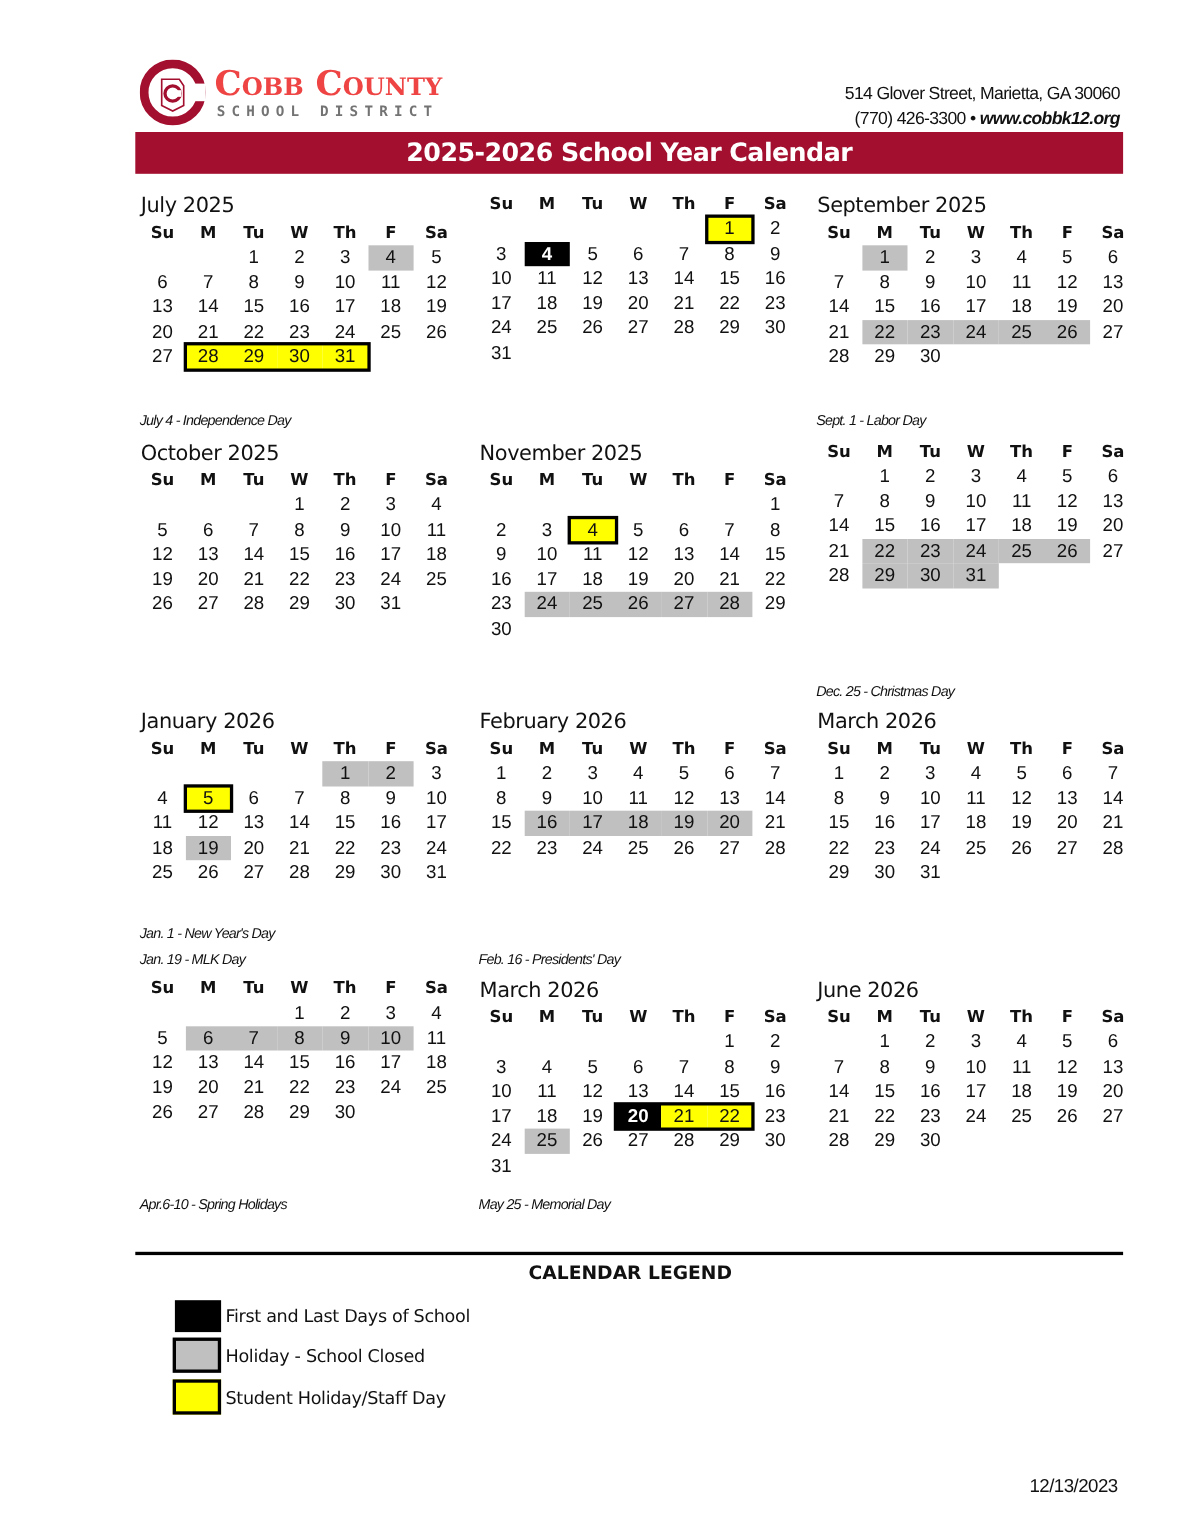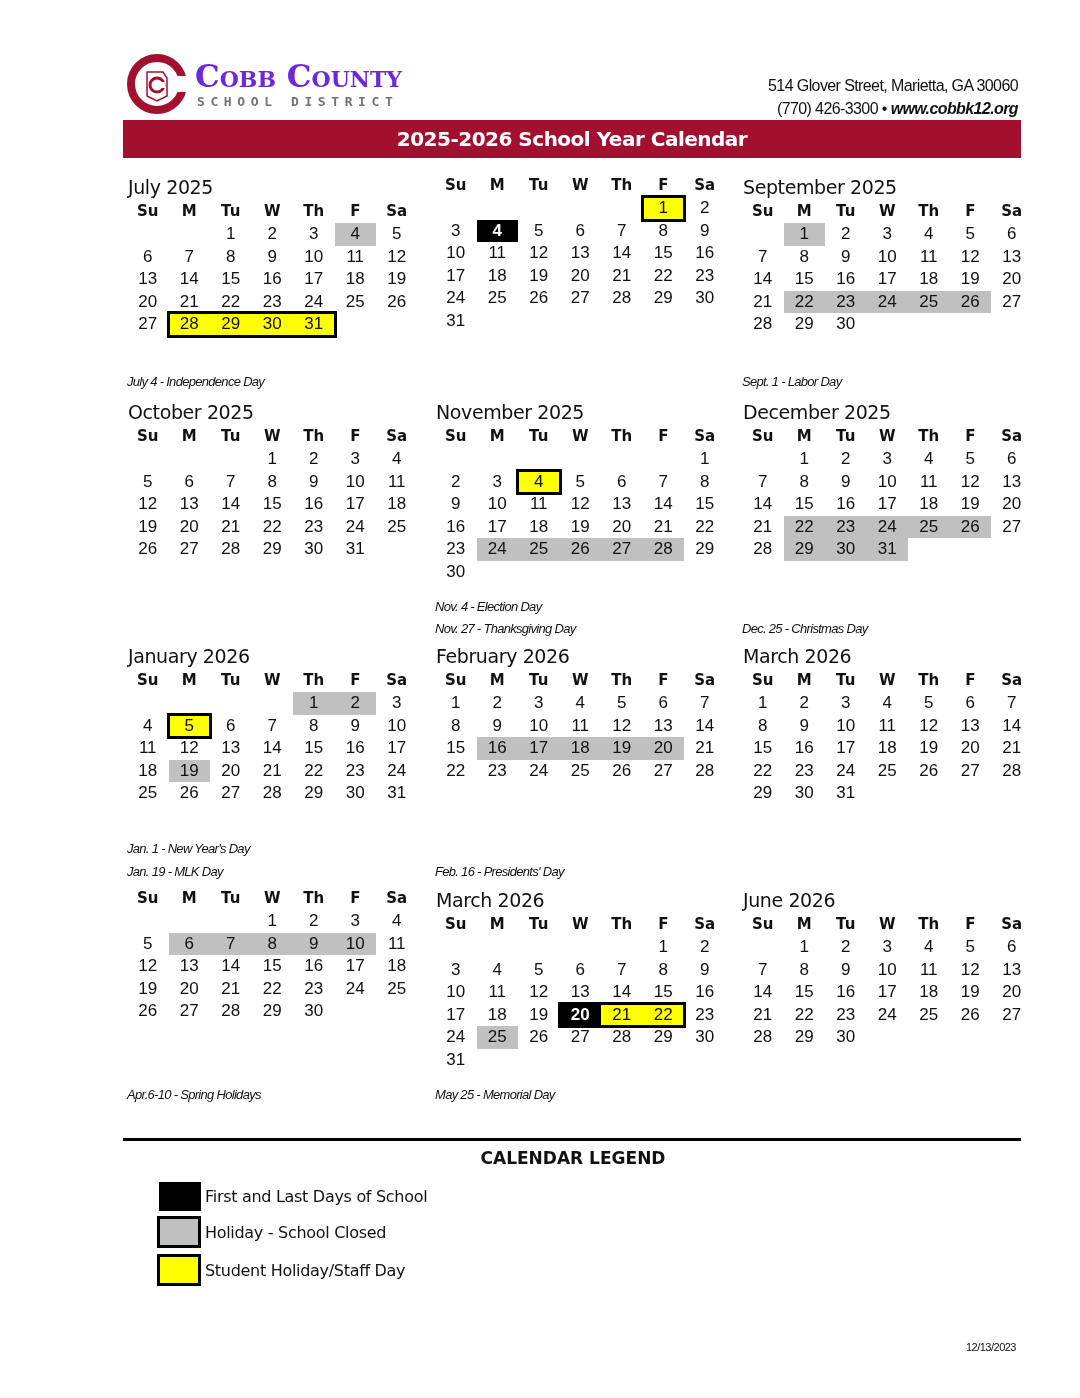--- a/index.html
+++ b/index.html
@@ -2,25 +2,25 @@
 <html><head>
 <meta charset="utf-8">
 <style>
   * { box-sizing: border-box; margin: 0; padding: 0; }
   html, body { width: 1080px; height: 1398px; background: #ffffff; overflow: hidden; }
   body { position: relative; font-family: "Liberation Sans", sans-serif; color: #111; }
 
   
   .logo { position: absolute; left: 127px; top: 54px; width: 300px; height: 62px; }
   .logo-mark { position: absolute; left: 0; top: 0; width: 60px; height: 60px; }
-  .logo-name { position: absolute; left: 68px; top: 6px; font-family: "DejaVu Serif", serif; font-weight: bold; color: #6d28d9; font-size: 31px; letter-spacing: 0px; line-height: 32px; white-space: nowrap; font-variant: small-caps; }
+  .logo-name { position: absolute; left: 68px; top: 6px; font-family: "DejaVu Serif", serif; font-weight: bold; color: #ef4444; font-size: 31px; letter-spacing: 0px; line-height: 32px; white-space: nowrap; font-variant: small-caps; }
   .logo-sub { position: absolute; left: 70px; top: 40px; font-family: "DejaVu Sans Mono", monospace; font-weight: bold; font-size: 13px; letter-spacing: 5.6px; color: #737373; white-space: nowrap; }
   .address { position: absolute; right: 62px; top: 74px; text-align: right; font-size: 16px; line-height: 23px; color: #111; letter-spacing: -0.6px; }
   .address .web { font-style: italic; font-weight: bold; }
-  .title-bar { position: absolute; left: 123px; top: 120px; width: 898px; height: 38px; background: #a3102f; color: #fff; text-align: center; font-weight: bold; font-size: 20px; line-height: 38px; font-family: "DejaVu Sans", sans-serif; letter-spacing: -0.5px; }
+  .title-bar { position: absolute; left: 123px; top: 120px; width: 898px; height: 38px; background: #a3102f; color: #fff; text-align: center; font-weight: bold; font-size: 23px; line-height: 38px; font-family: "DejaVu Sans", sans-serif; letter-spacing: -0.5px; }
 
   
   .month { position: absolute; width: 292px; }
   .month-title { font-family: "DejaVu Sans", sans-serif; font-weight: normal; font-size: 19px; height: 26px; line-height: 26px; letter-spacing: -0.4px; padding-left: 1px; }
   .grid { position: relative; }
   .dow-row, .week { display: flex; height: 22.6px; position: relative; }
   .dow-row { height: 23px; }
   .dow { width: 41.5px; text-align: center; font-family: "DejaVu Sans", sans-serif; font-weight: bold; font-size: 15px; line-height: 23px; }
   .day { width: 41.5px; text-align: center; font-size: 17px; line-height: 22.6px; position: relative; }
   .day.gray { background: #c0c0c0; }
@@ -33,21 +33,21 @@
   
   .legend-rule { position: absolute; left: 123px; top: 1138px; width: 898px; height: 3px; background: #000; }
   .legend-title { position: absolute; left: 440px; top: 1148px; width: 266px; text-align: center; font-family: "DejaVu Sans", sans-serif; font-weight: bold; font-size: 17px; letter-spacing: 0px; }
   .legend-item { position: absolute; left: 157px; height: 32px; display: flex; align-items: center; }
   .swatch { width: 44px; height: 32px; }
   .swatch.black { background: #000; width: 42px; height: 29px; margin-left: 2px; }
   .swatch.gray { background: #c0c0c0; border: 3px solid #000; }
   .swatch.yellow { background: #ffff00; border: 3px solid #000; }
   .legend-label { margin-left: 4px; font-family: "DejaVu Sans", sans-serif; font-size: 16px; letter-spacing: -0.3px; color: #111; }
 
-  .date-stamp { position: absolute; right: 64px; top: 1341px; font-size: 11px; letter-spacing: -0.5px; }
+  .date-stamp { position: absolute; right: 64px; top: 1341px; font-size: 17px; letter-spacing: -0.5px; }
 </style>
 </head>
 <body>
 
 <div class="logo">
   <svg class="logo-mark" viewBox="0 0 60 60">
     <circle cx="30" cy="30" r="26" fill="none" stroke="#a3102f" stroke-width="8"></circle>
     <rect x="44" y="22" width="16" height="16" fill="#fff"></rect>
     <path d="M20 18 L36 18 L40 24 L40 42 L30 47 L20 42 Z" fill="#fff" stroke="#a3102f" stroke-width="1.5"></path>
     <circle cx="30" cy="31" r="7" fill="none" stroke="#a3102f" stroke-width="3"></circle>
@@ -384,27 +384,22 @@
           <div class="day">30</div>
           <div class="day"></div>
           <div class="day"></div>
           <div class="day"></div>
           <div class="day"></div>
           <div class="day"></div>
           <div class="day"></div>
         </div>
         <div class="box" style="left: 81px; top: 43.6px; width: 45.5px; height: 26.6px;"></div>
       </div>
-      <div class="notes" style="position: absolute; top: 179.6px; left: 0px;">
-        <div class="note">Nov. 4 - Election Day</div>
-        <div class="note">Nov. 27 - Thanksgiving Day</div>
-      </div>
     </div>
     <div class="month" style="left: 742px; top: 399px;">
-      <div class="month-title">December 2025</div>
       <div class="grid">
         <div class="dow-row">
           <div class="dow">Su</div>
           <div class="dow">M</div>
           <div class="dow">Tu</div>
           <div class="dow">W</div>
           <div class="dow">Th</div>
           <div class="dow">F</div>
           <div class="dow">Sa</div>
         </div>

